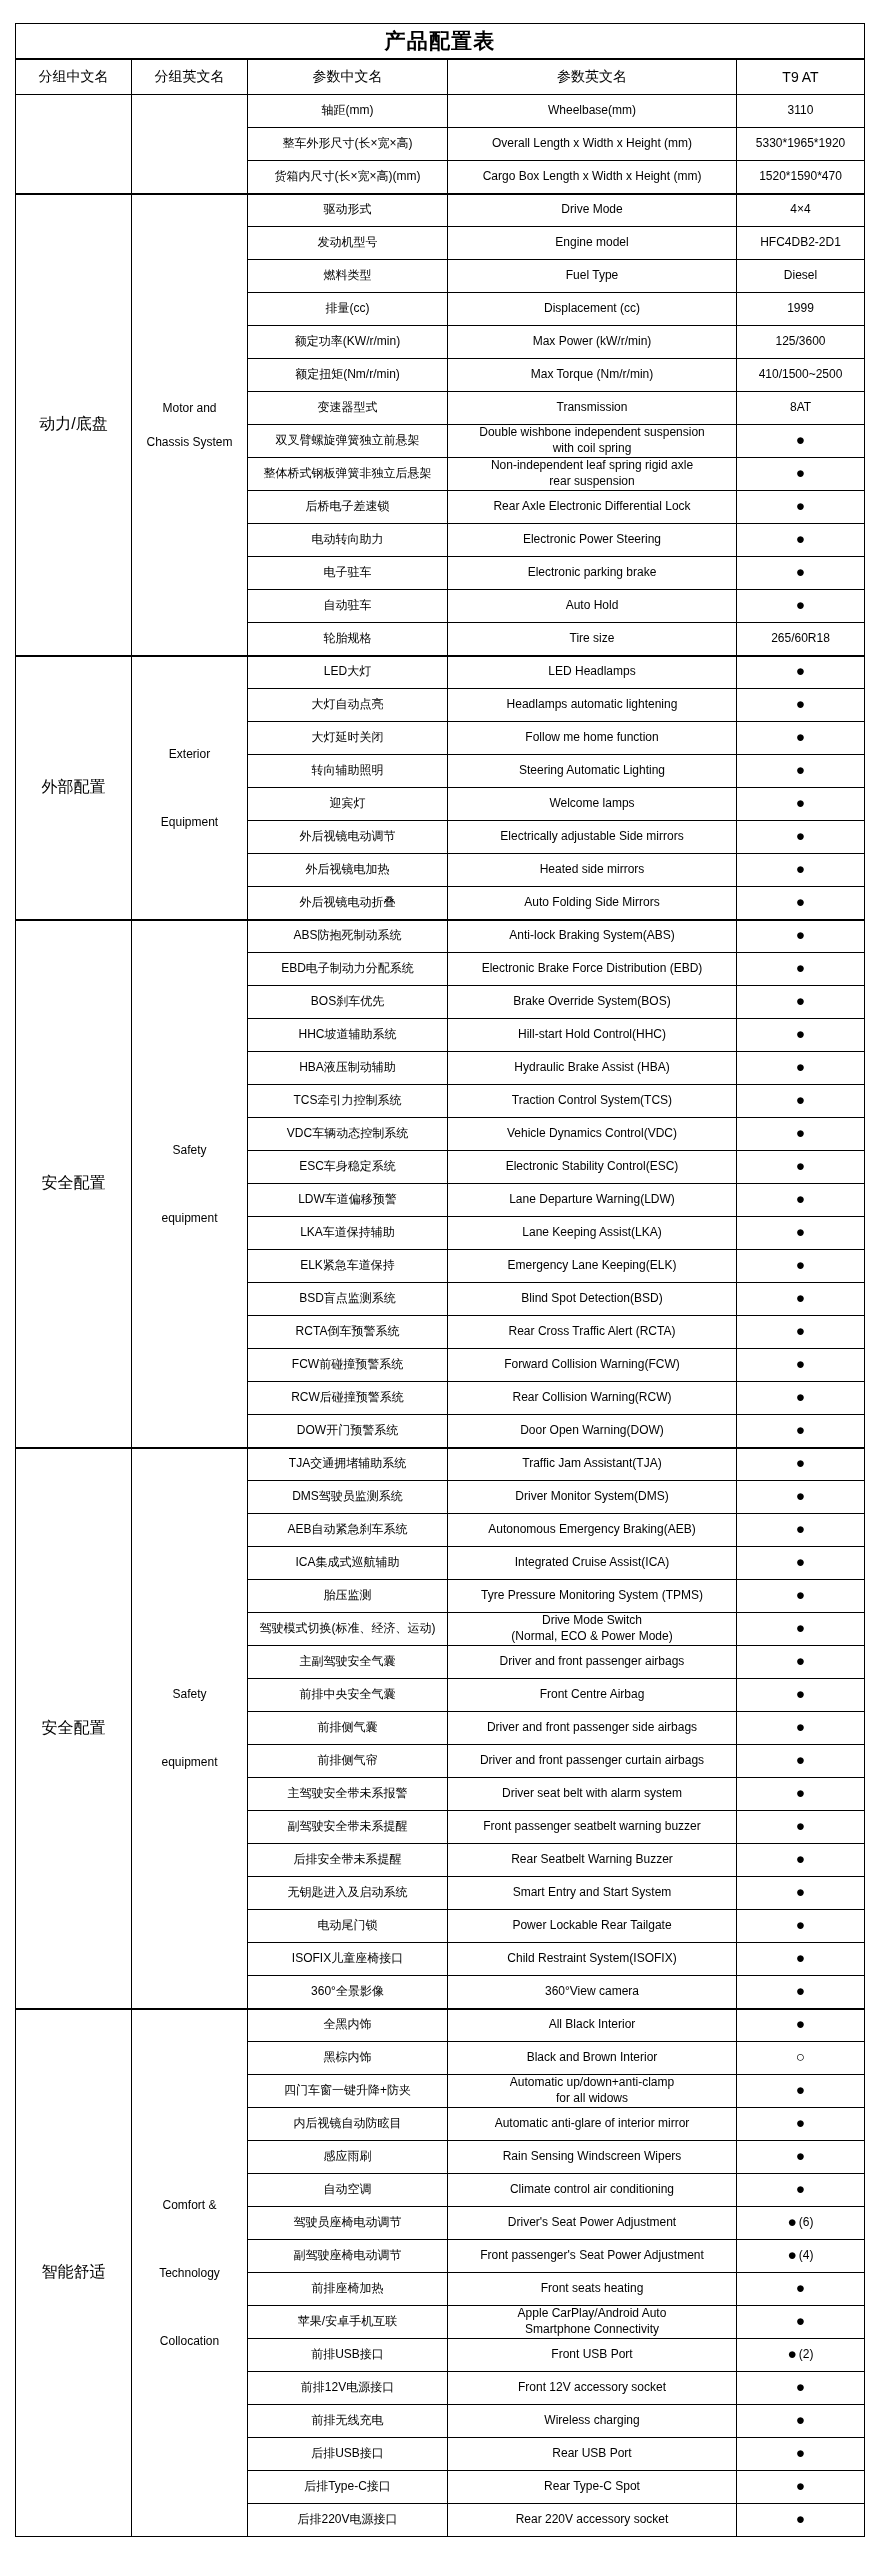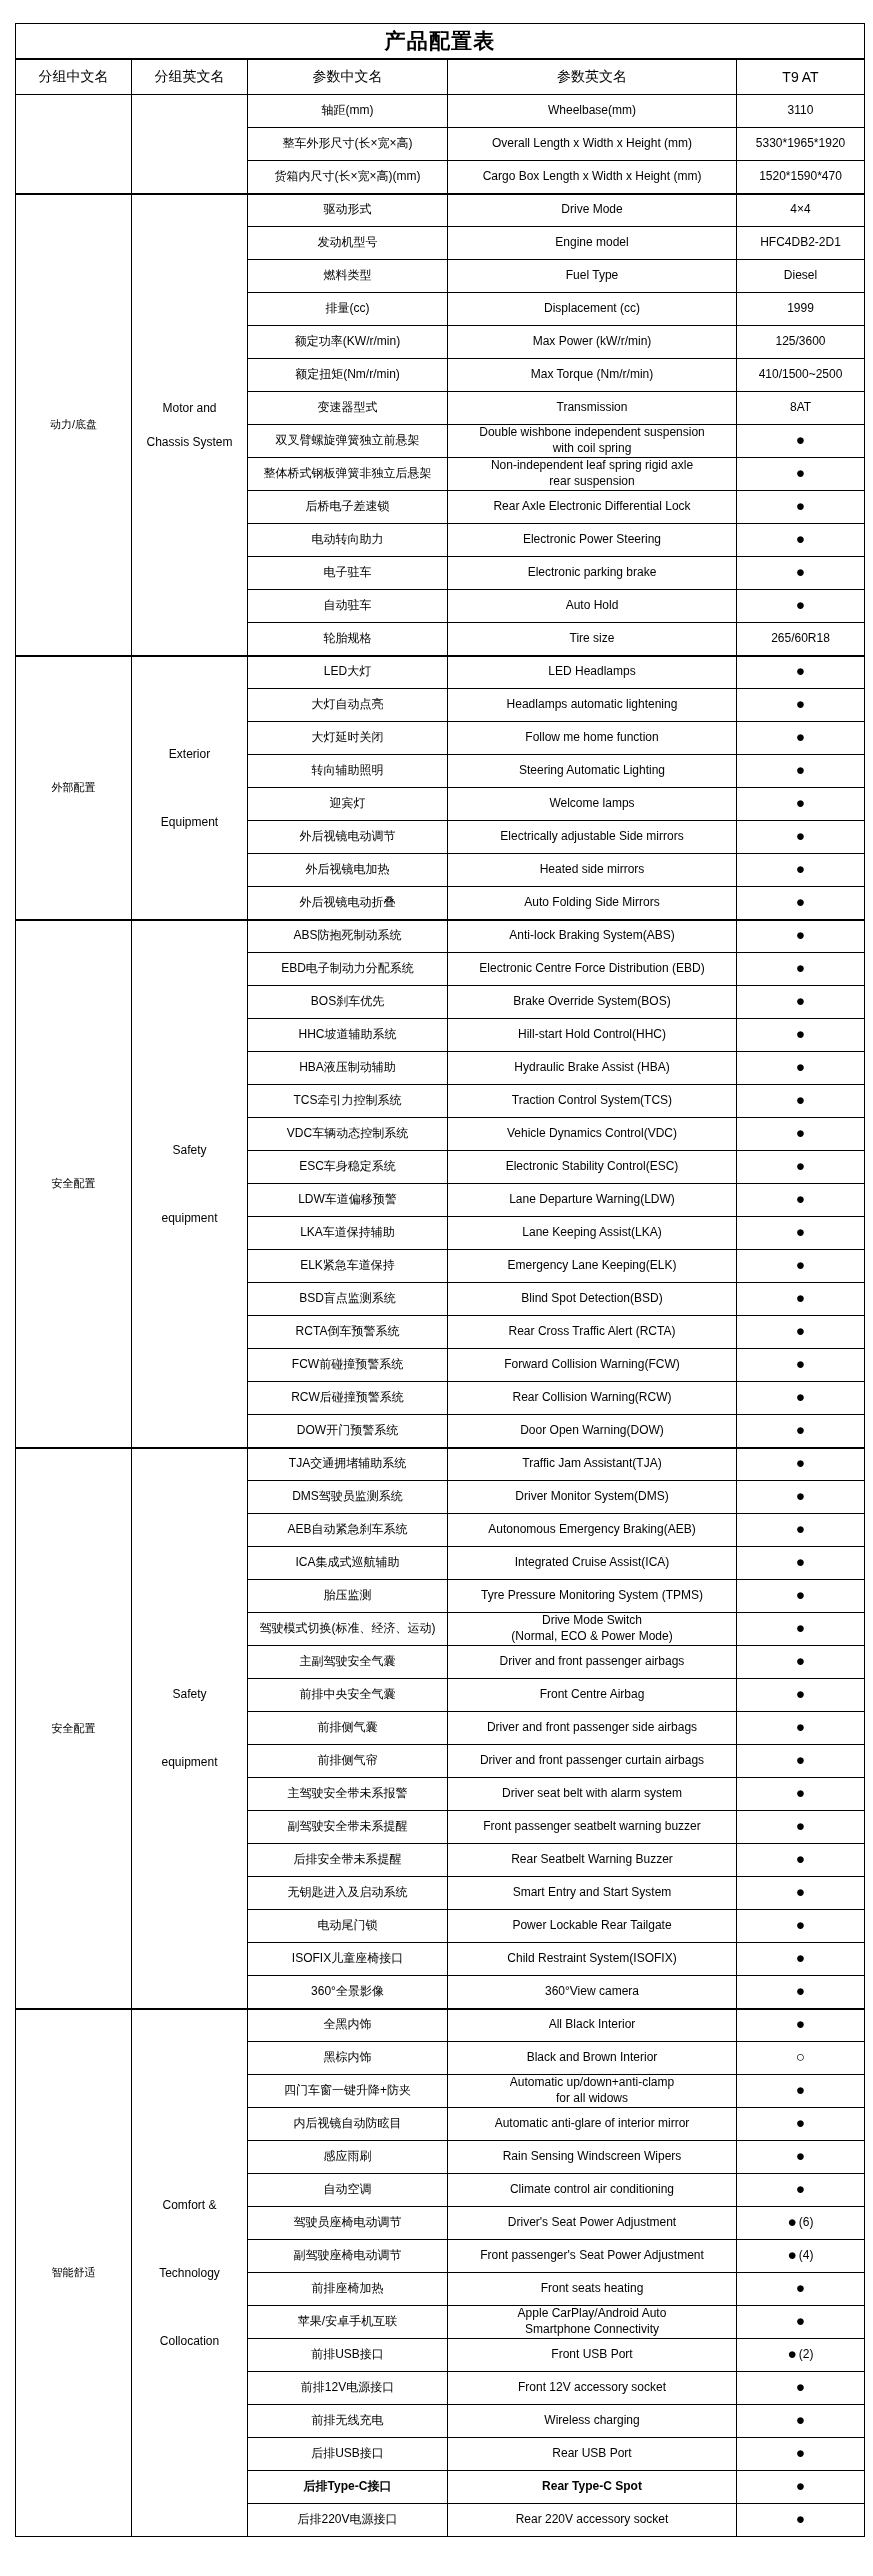--- a/index.html
+++ b/index.html
@@ -34,21 +34,21 @@
     letter-spacing: 1.2px;
     height: 34px;
   }
   tr.header-row td {
     border-bottom: 1.9px solid #000000;
     font-size: 14px;
     height: 34px;
   }
   tr.grp-start td { border-top: 2.5px solid #000000; }
   td.gcn {
-    font-size: 11px;
+    font-size: 16px;
     line-height: 18.7px;
   }
   td.gen {
     font-size: 12px;
     line-height: 34px;
     white-space: pre-line;
   }
   td.pcn {
     font-size: 12px;
     line-height: 15.6px;
@@ -240,21 +240,21 @@
           <td rowspan="16" class="gcn">安全配置</td>
           <td rowspan="16" class="gen">Safety
 
 equipment</td>
           <td class="pcn">ABS防抱死制动系统</td>
           <td class="pen">Anti-lock Braking System(ABS)</td>
           <td class="pval"><span class="dot">●</span></td>
         </tr>
         <tr style="height: 33px;">
           <td class="pcn">EBD电子制动力分配系统</td>
-          <td class="pen">Electronic Centre Force Distribution (EBD)</td>
+          <td class="pen">Electronic Brake Force Distribution (EBD)</td>
           <td class="pval"><span class="dot">●</span></td>
         </tr>
         <tr style="height: 33px;">
           <td class="pcn">BOS刹车优先</td>
           <td class="pen">Brake Override System(BOS)</td>
           <td class="pval"><span class="dot">●</span></td>
         </tr>
         <tr style="height: 33px;">
           <td class="pcn">HHC坡道辅助系统</td>
           <td class="pen">Hill-start Hold Control(HHC)</td>
@@ -481,21 +481,21 @@
         <tr style="height: 33px;">
           <td class="pcn">前排无线充电</td>
           <td class="pen">Wireless charging</td>
           <td class="pval"><span class="dot">●</span></td>
         </tr>
         <tr style="height: 33px;">
           <td class="pcn">后排USB接口</td>
           <td class="pen">Rear USB Port</td>
           <td class="pval"><span class="dot">●</span></td>
         </tr>
-        <tr style="height: 33px; font-weight: bold;">
+        <tr style="height: 33px;">
           <td class="pcn">后排Type-C接口</td>
           <td class="pen">Rear Type-C Spot</td>
           <td class="pval"><span class="dot">●</span></td>
         </tr>
         <tr style="height: 33px;">
           <td class="pcn">后排220V电源接口</td>
           <td class="pen">Rear 220V accessory socket</td>
           <td class="pval"><span class="dot">●</span></td>
         </tr>
       </tbody>

